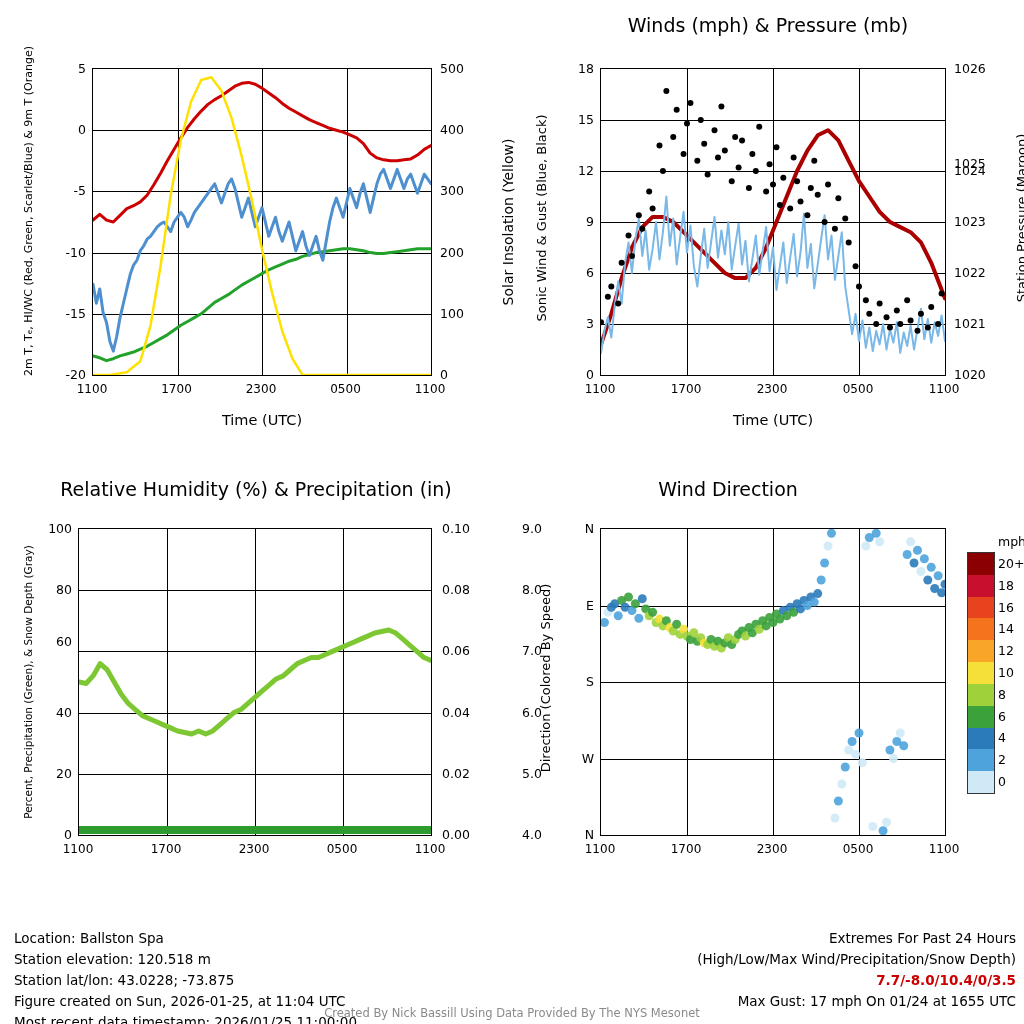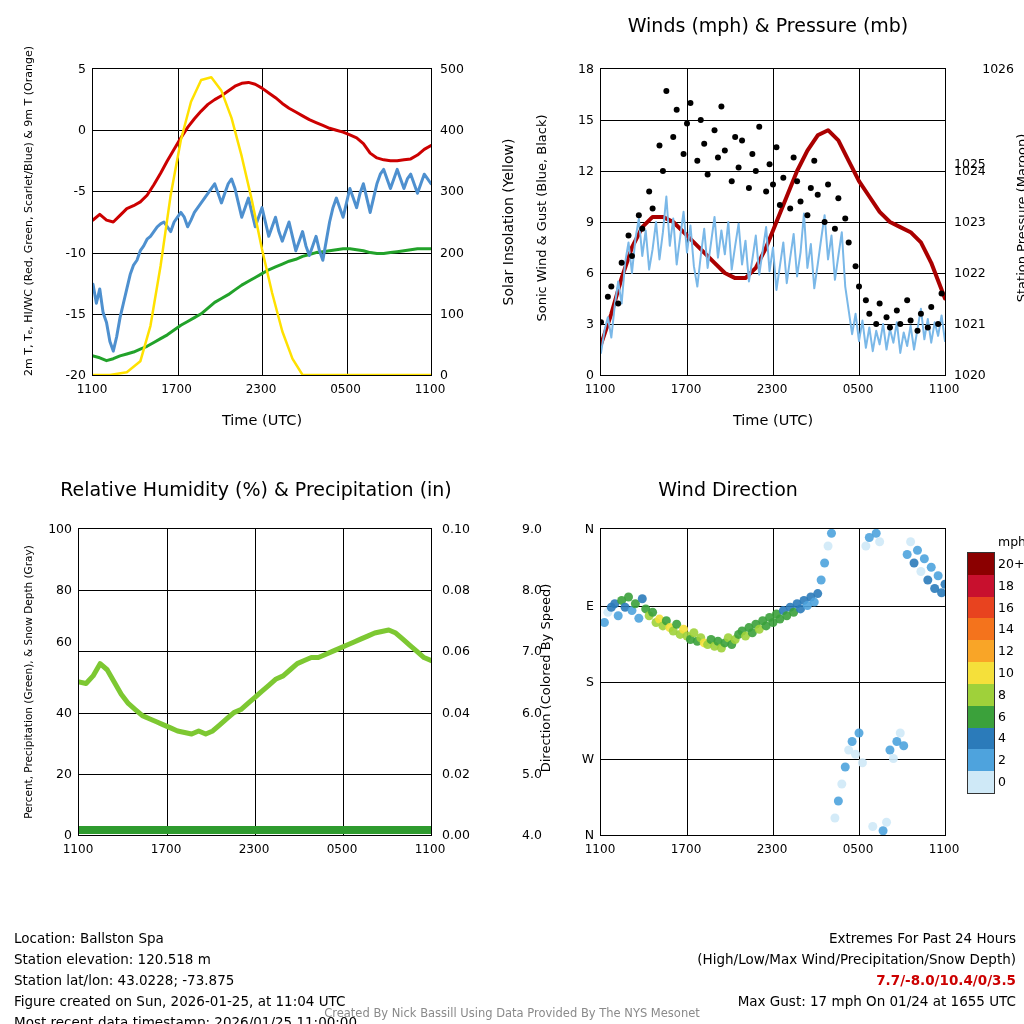--- a/index.html
+++ b/index.html
@@ -164,21 +164,21 @@
       <div class="tickL" style="left: 36px; width: 46px; top: 221px;">9</div>
       <div class="tickL" style="left: 36px; width: 46px; top: 170px;">12</div>
       <div class="tickL" style="left: 36px; width: 46px; top: 119px;">15</div>
       <div class="tickL" style="left: 36px; width: 46px; top: 68px;">18</div>
       <div class="tickR" style="left: 442px; width: 60px; top: 374px;">1020</div>
       <div class="tickR" style="left: 442px; width: 60px; top: 323px;">1021</div>
       <div class="tickR" style="left: 442px; width: 60px; top: 272px;">1022</div>
       <div class="tickR" style="left: 442px; width: 60px; top: 221px;">1023</div>
       <div class="tickR" style="left: 442px; width: 60px; top: 170px;">1024</div>
       <div class="tickR" style="left: 442px; width: 60px; top: 119px; margin-top: 44px;">1025</div>
-      <div class="tickR" style="left: 442px; width: 60px; top: 68px; text-align: right;">1026</div>
+      <div class="tickR" style="left: 442px; width: 60px; top: 68px;">1026</div>
       <div class="tickB" style="left: 88px; top: 382px;">1100</div>
       <div class="tickB" style="left: 174px; top: 382px;">1700</div>
       <div class="tickB" style="left: 260px; top: 382px;">2300</div>
       <div class="tickB" style="left: 346px; top: 382px;">0500</div>
       <div class="tickB" style="left: 432px; top: 382px;">1100</div>
     </div>
 
   <div class="panel" style="left:0;top:460px;width:512px;height:460px;">
     <div class="ptitle" style="top:18px;">Relative Humidity (%) &amp; Precipitation (in)</div>
     <div class="plot" id="p3" style="left:78px;top:68px;width:354px;height:308px;">

